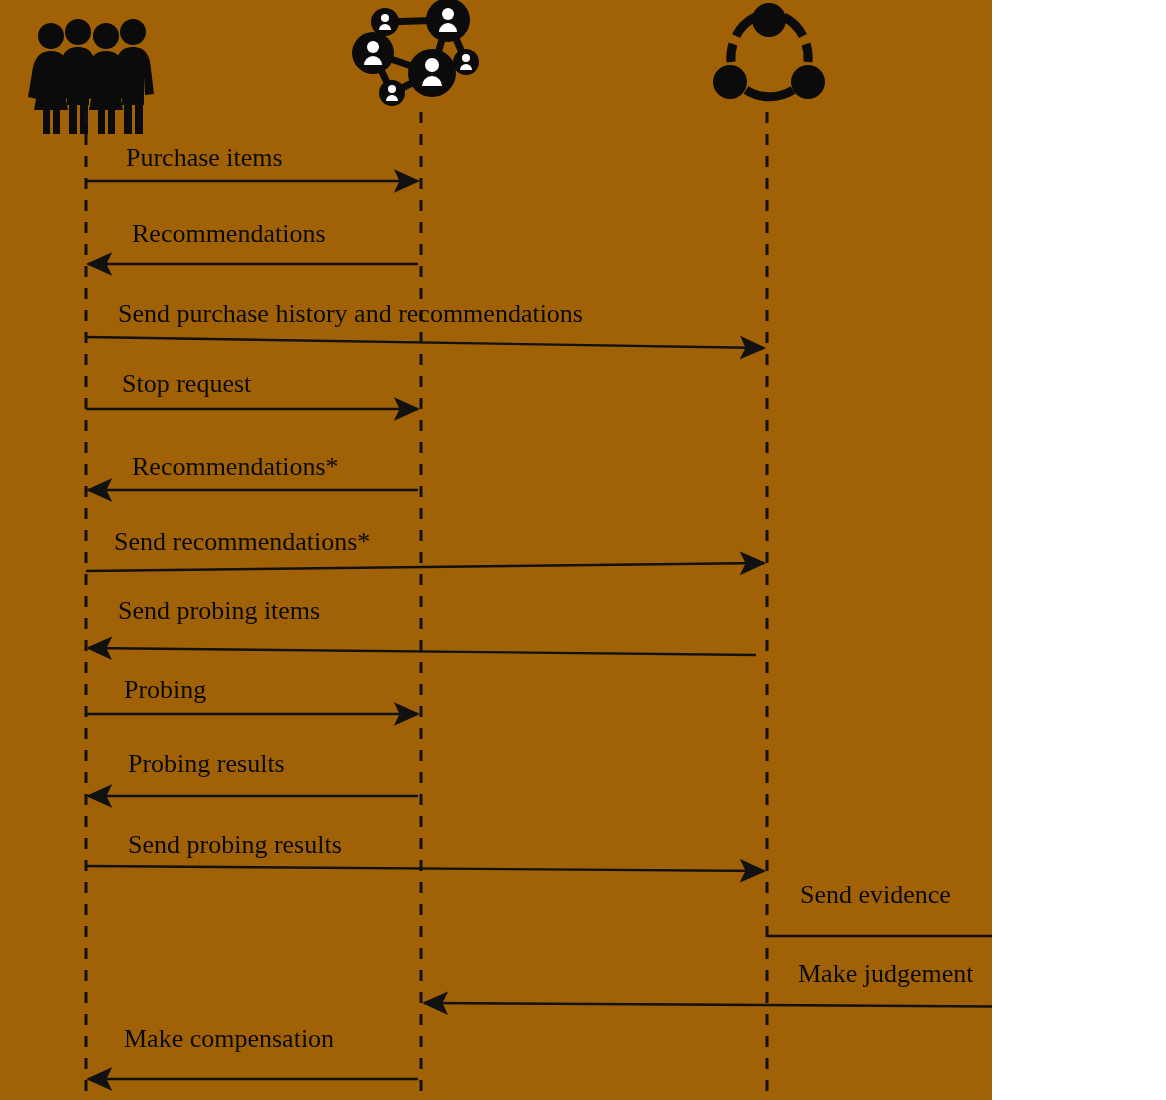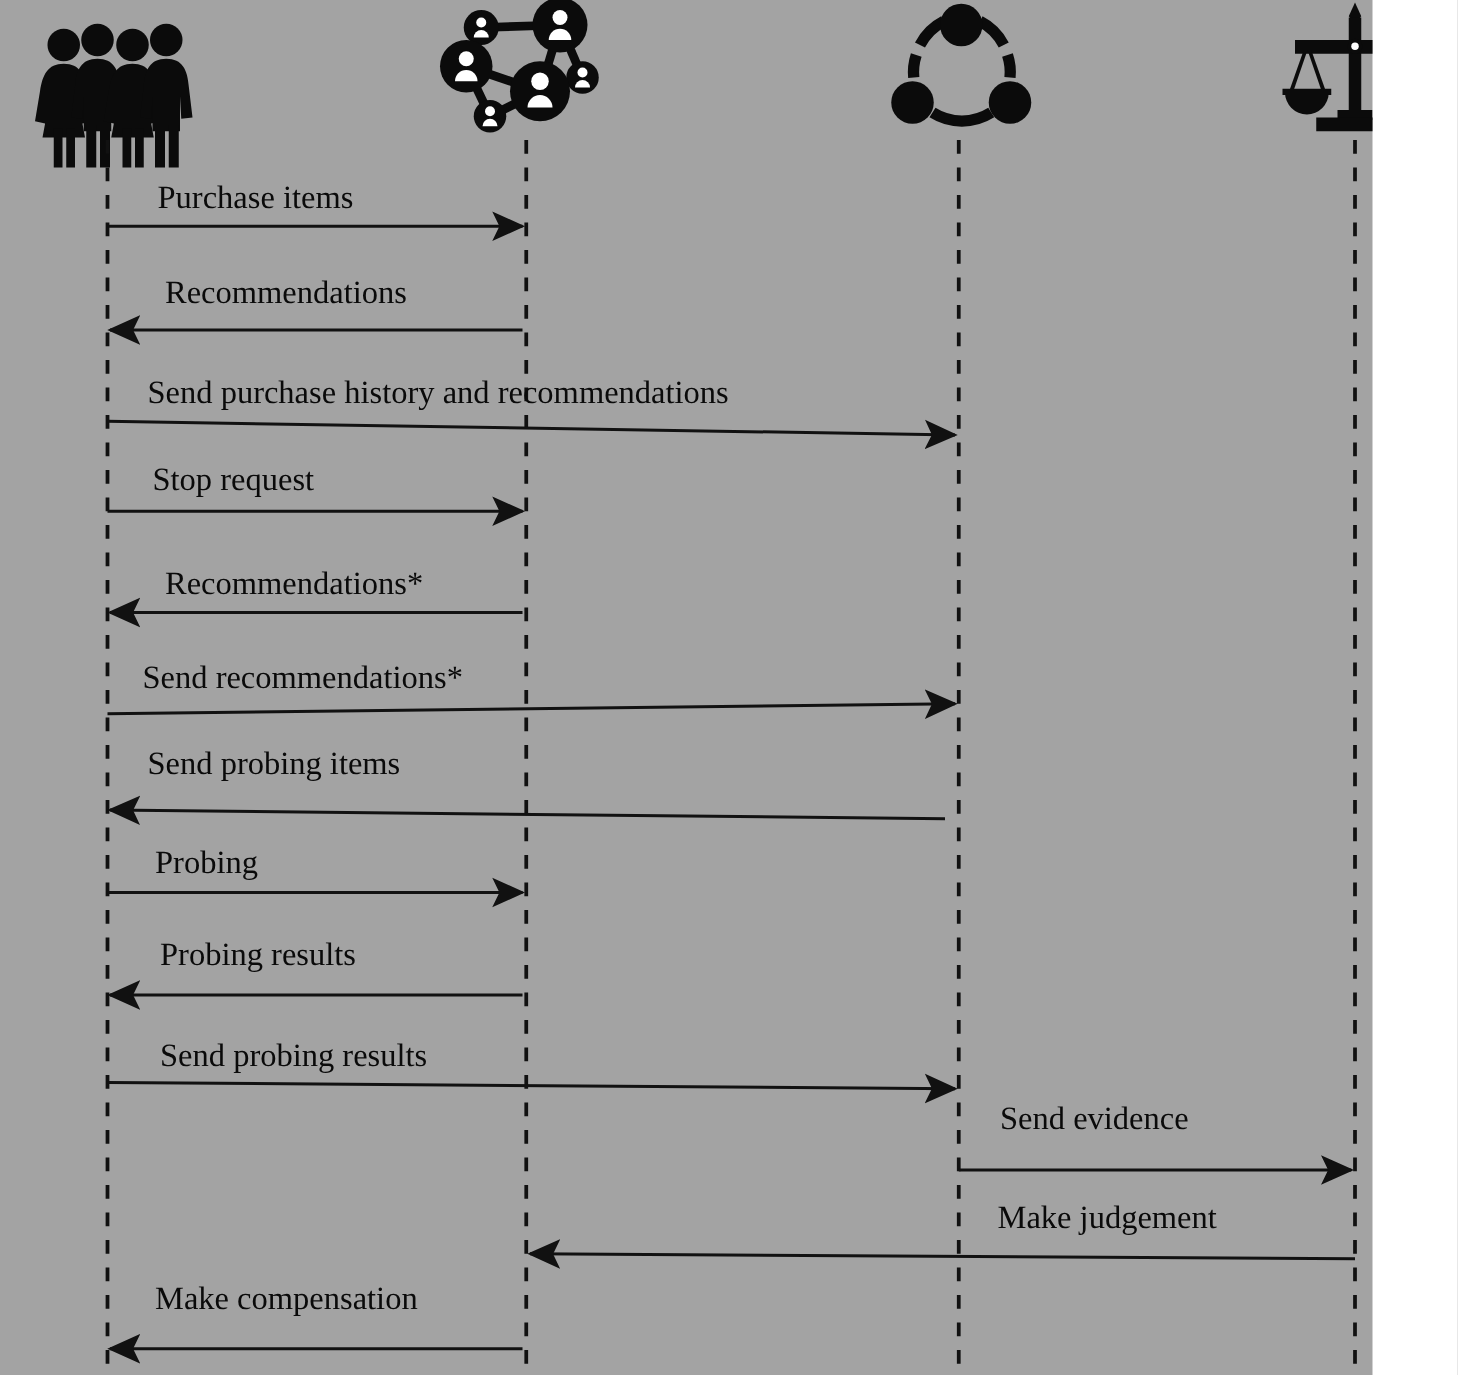--- a/index.html
+++ b/index.html
@@ -3,23 +3,23 @@
 <meta charset="utf-8">
 <title>Sequence Diagram</title>
 <style>
   html, body {
     margin: 0;
     padding: 0;
     background: #ffffff;
   }
   #diagram-root {
     position: relative;
-    width: 1098px;
+    width: 992px;
     height: 1100px;
-    background: #a3a3a3;
+    background: #a16207;
     font-family: "Liberation Serif", "DejaVu Serif", serif;
     overflow: hidden;
   }
   #seq-svg {
     position: absolute;
     left: 0;
     top: 0;
     width: 1166px;
     height: 1100px;
     display: block;

